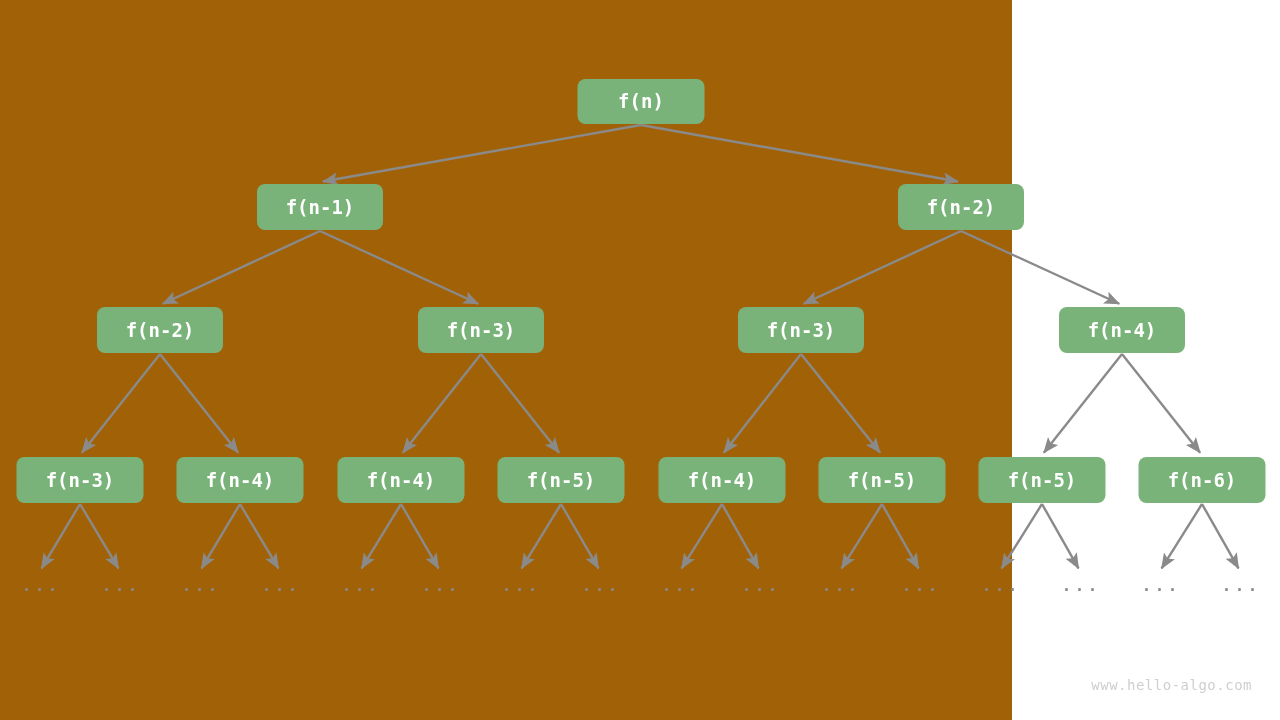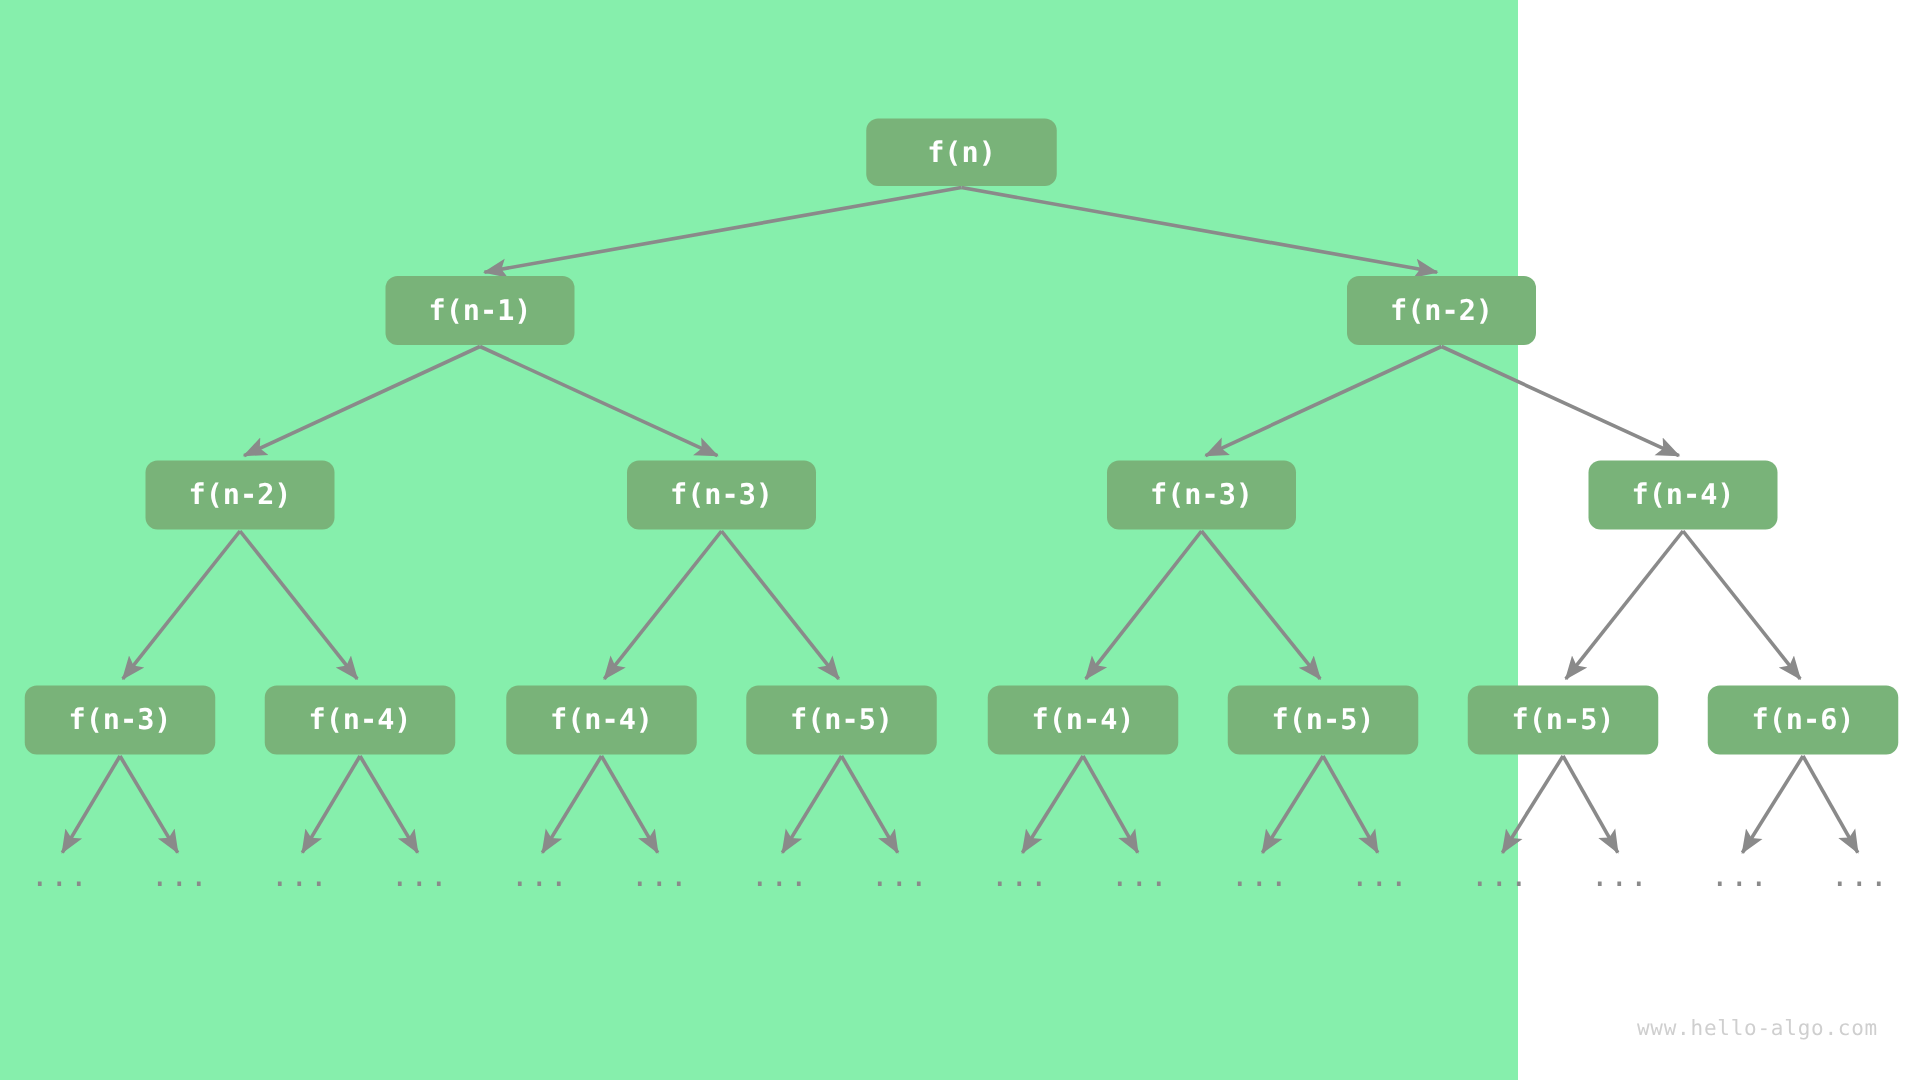--- a/index.html
+++ b/index.html
@@ -10,21 +10,21 @@
   body {
     width: 1280px;
     height: 720px;
     overflow: hidden;
     font-family: "DejaVu Sans Mono", monospace;
   }
   #diagram-root {
     position: relative;
     width: 1012px;
     height: 720px;
-    background: #86efac;
+    background: #a16207;
   }
   svg#tree-svg {
     position: absolute;
     left: 0;
     top: 0;
     width: 1280px;
     height: 720px;
     display: block;
   }
   .node-rect {

